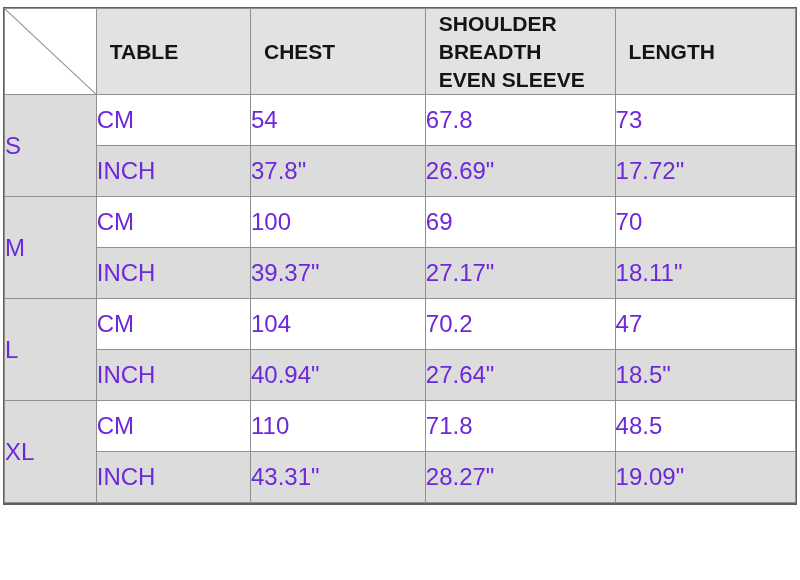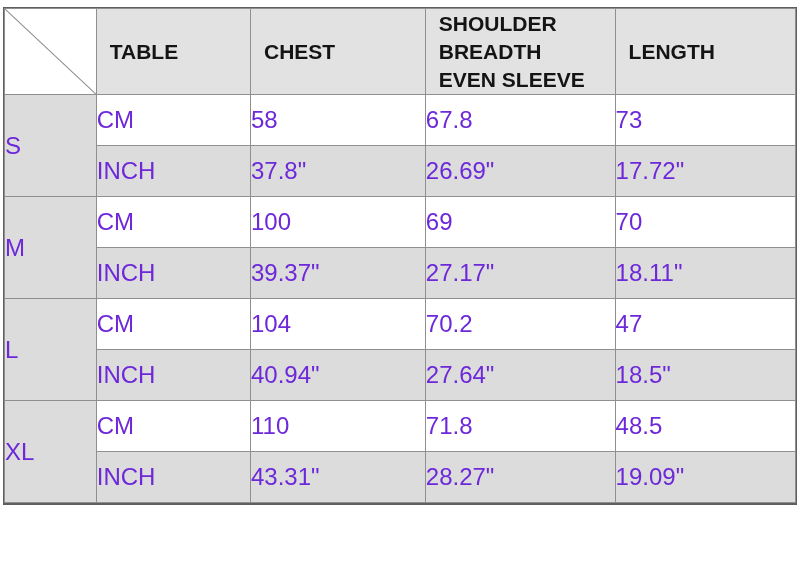--- a/index.html
+++ b/index.html
@@ -99,21 +99,21 @@
         <th>SHOULDER BREADTH EVEN SLEEVE</th>
         <th>LENGTH</th>
       </tr>
     </thead>
 
     <tbody>
 
       <tr class="row-cm">
         <td class="size-cell" rowspan="2">S</td>
         <td>CM</td>
-        <td>58</td>
+        <td>54</td>
         <td>67.8</td>
         <td>73</td>
       </tr>
       <tr class="row-inch">
         <td>INCH</td>
         <td>37.8"</td>
         <td>26.69"</td>
         <td>17.72"</td>
       </tr>
 

